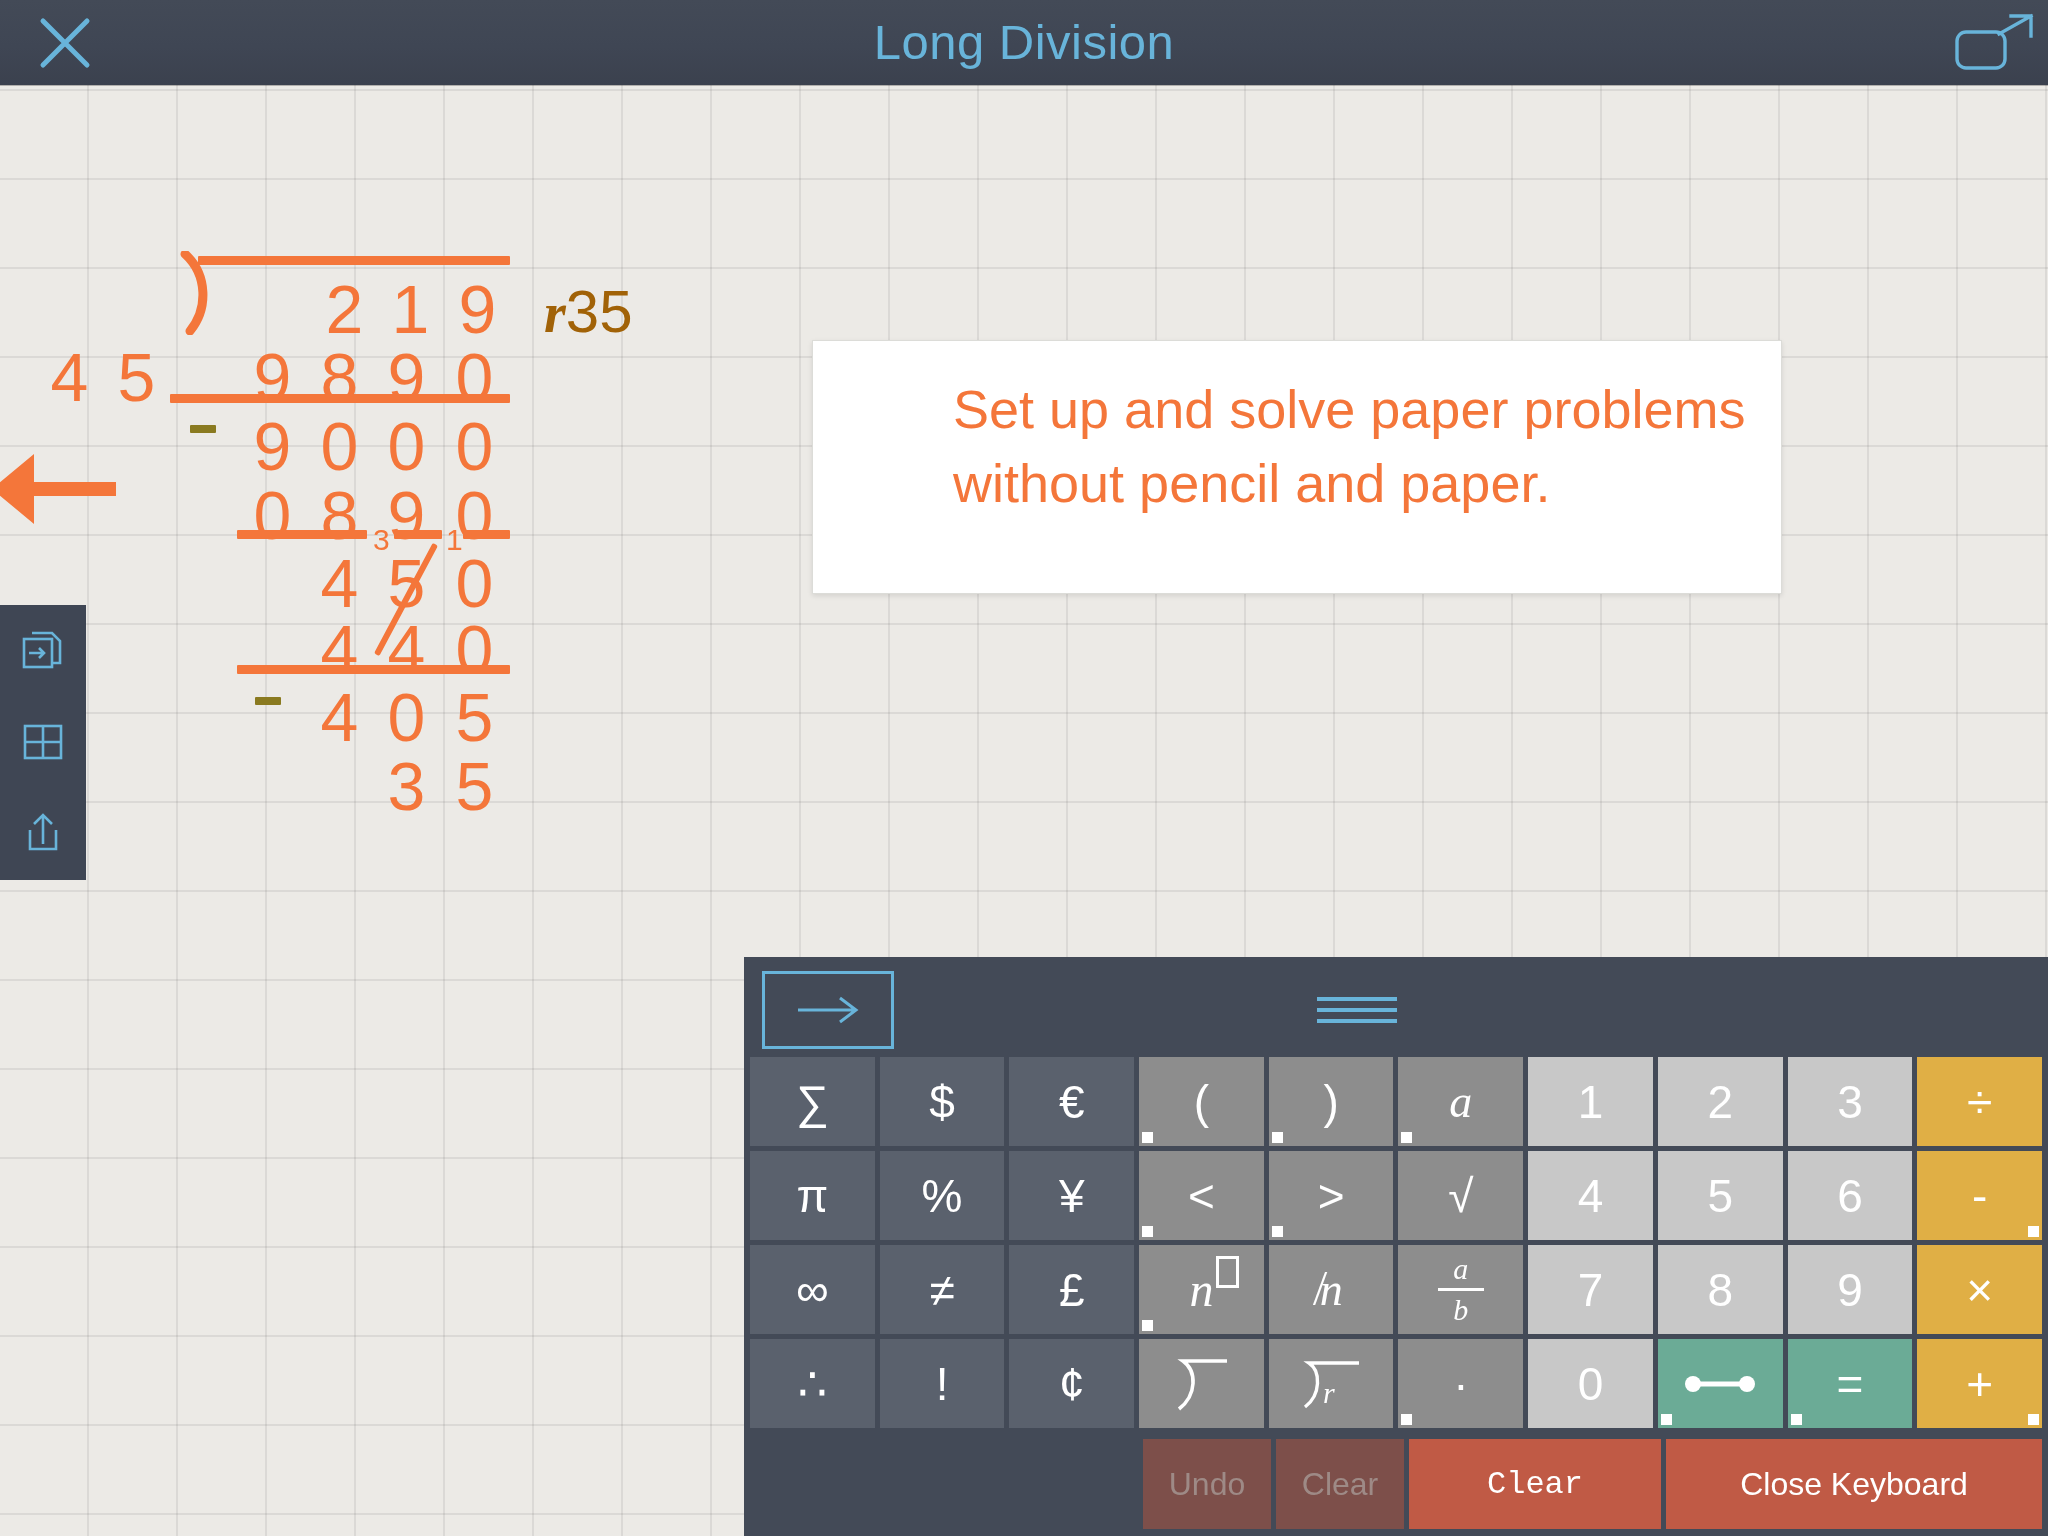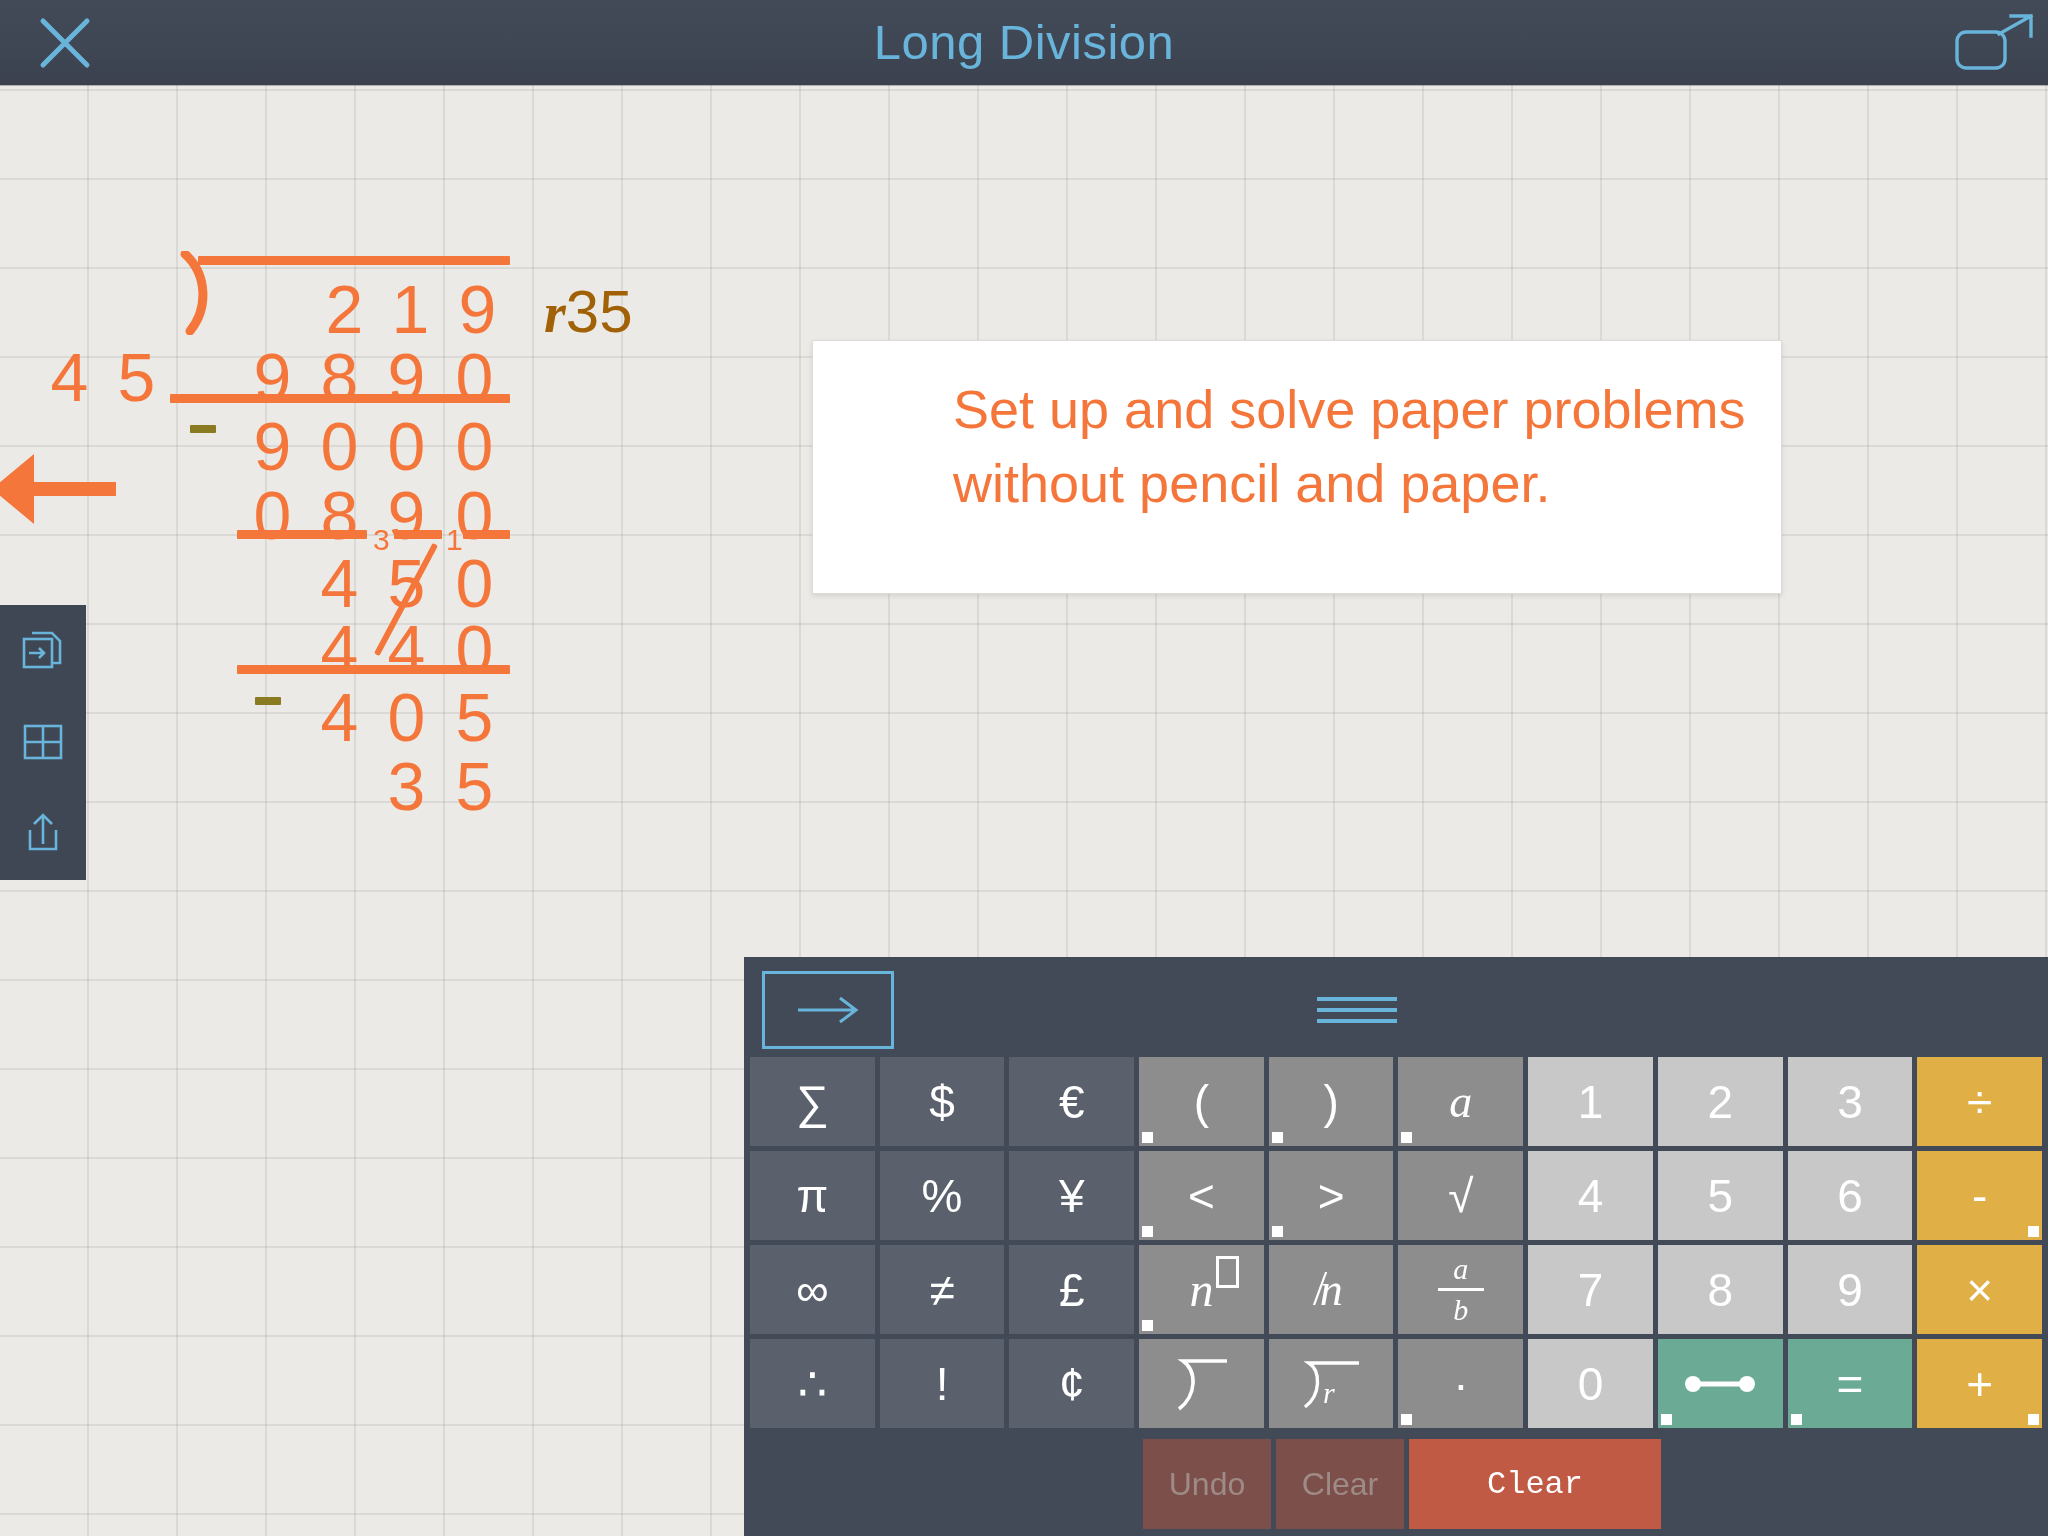--- a/index.html
+++ b/index.html
@@ -396,14 +396,15 @@
         <span>+</span>
         <span class="lp"></span>
       </div>
     </div>
 
   <div id="kb-actions">
     <div class="act act-spacer"></div>
   <div class="act act-disabled">Undo</div>
       <div class="act act-disabled">Clear</div>
       <div class="act act-clear">Clear</div>
+      <div class="act act-close">Close Keyboard</div>
     </div>
 </div>
 
 </body></html>

